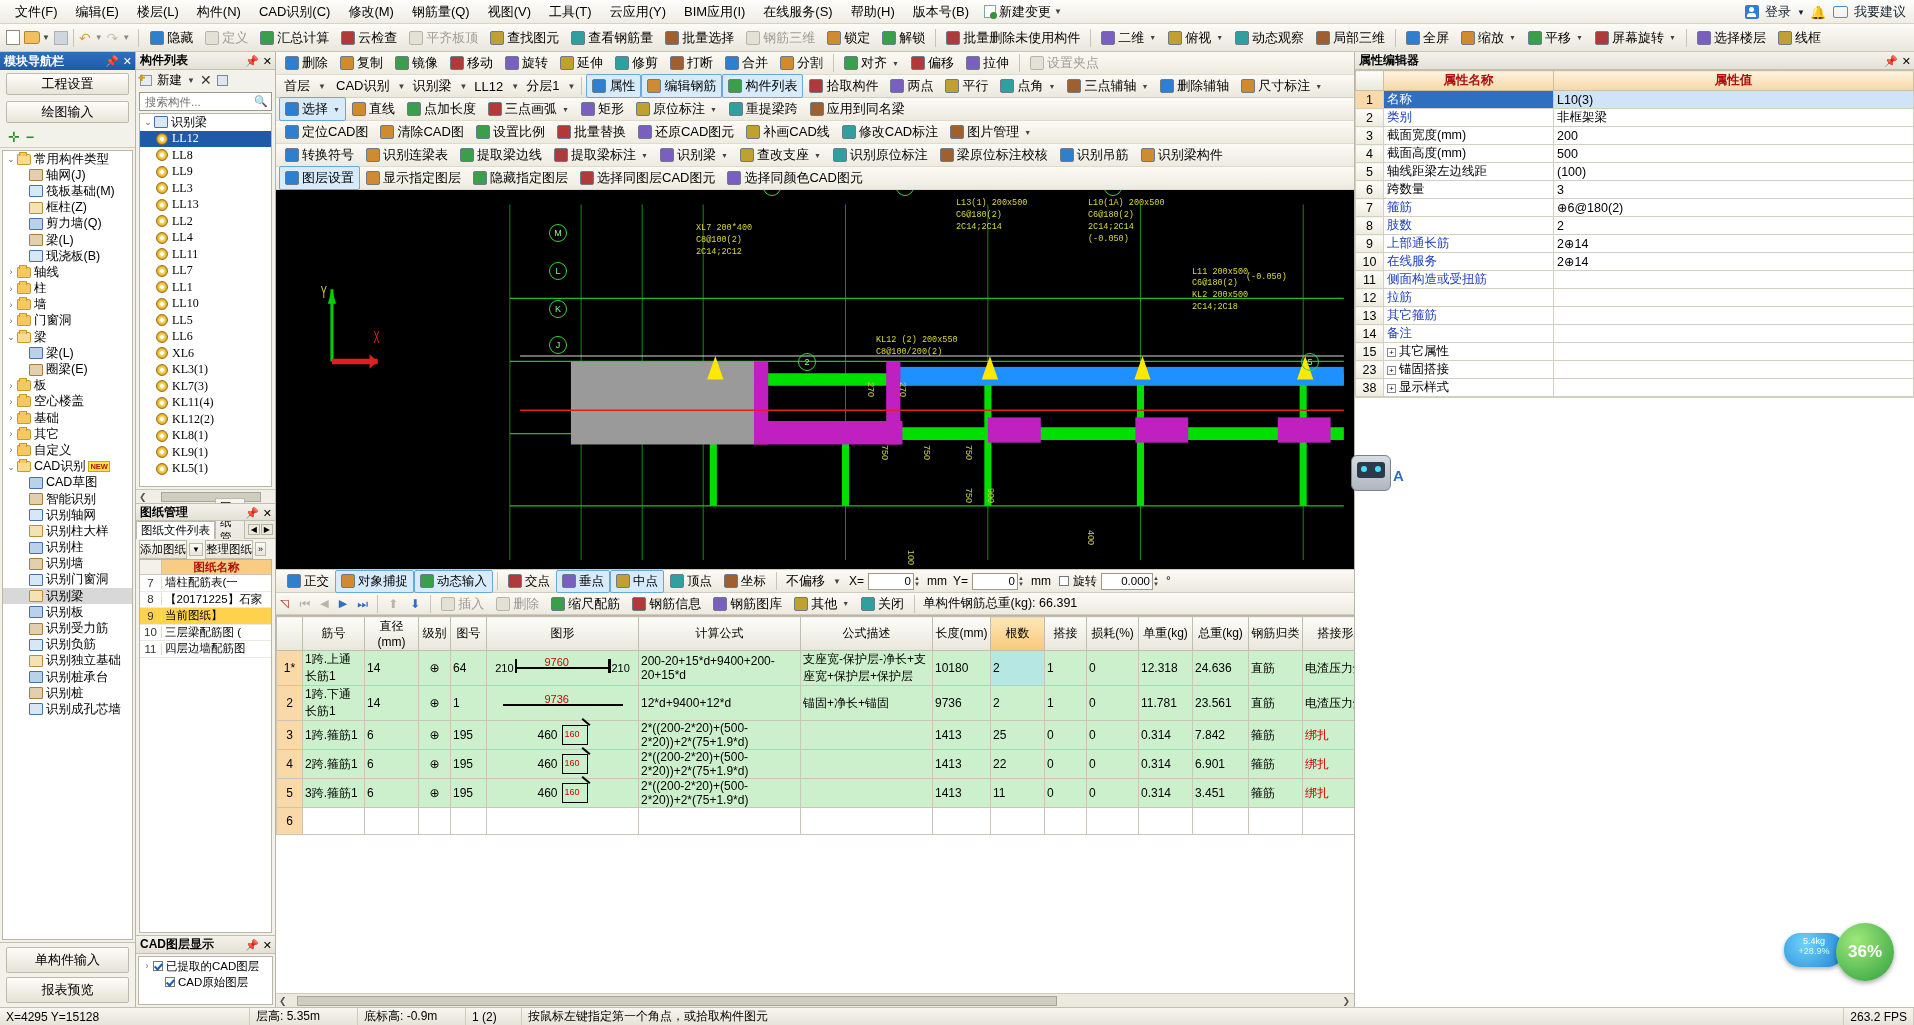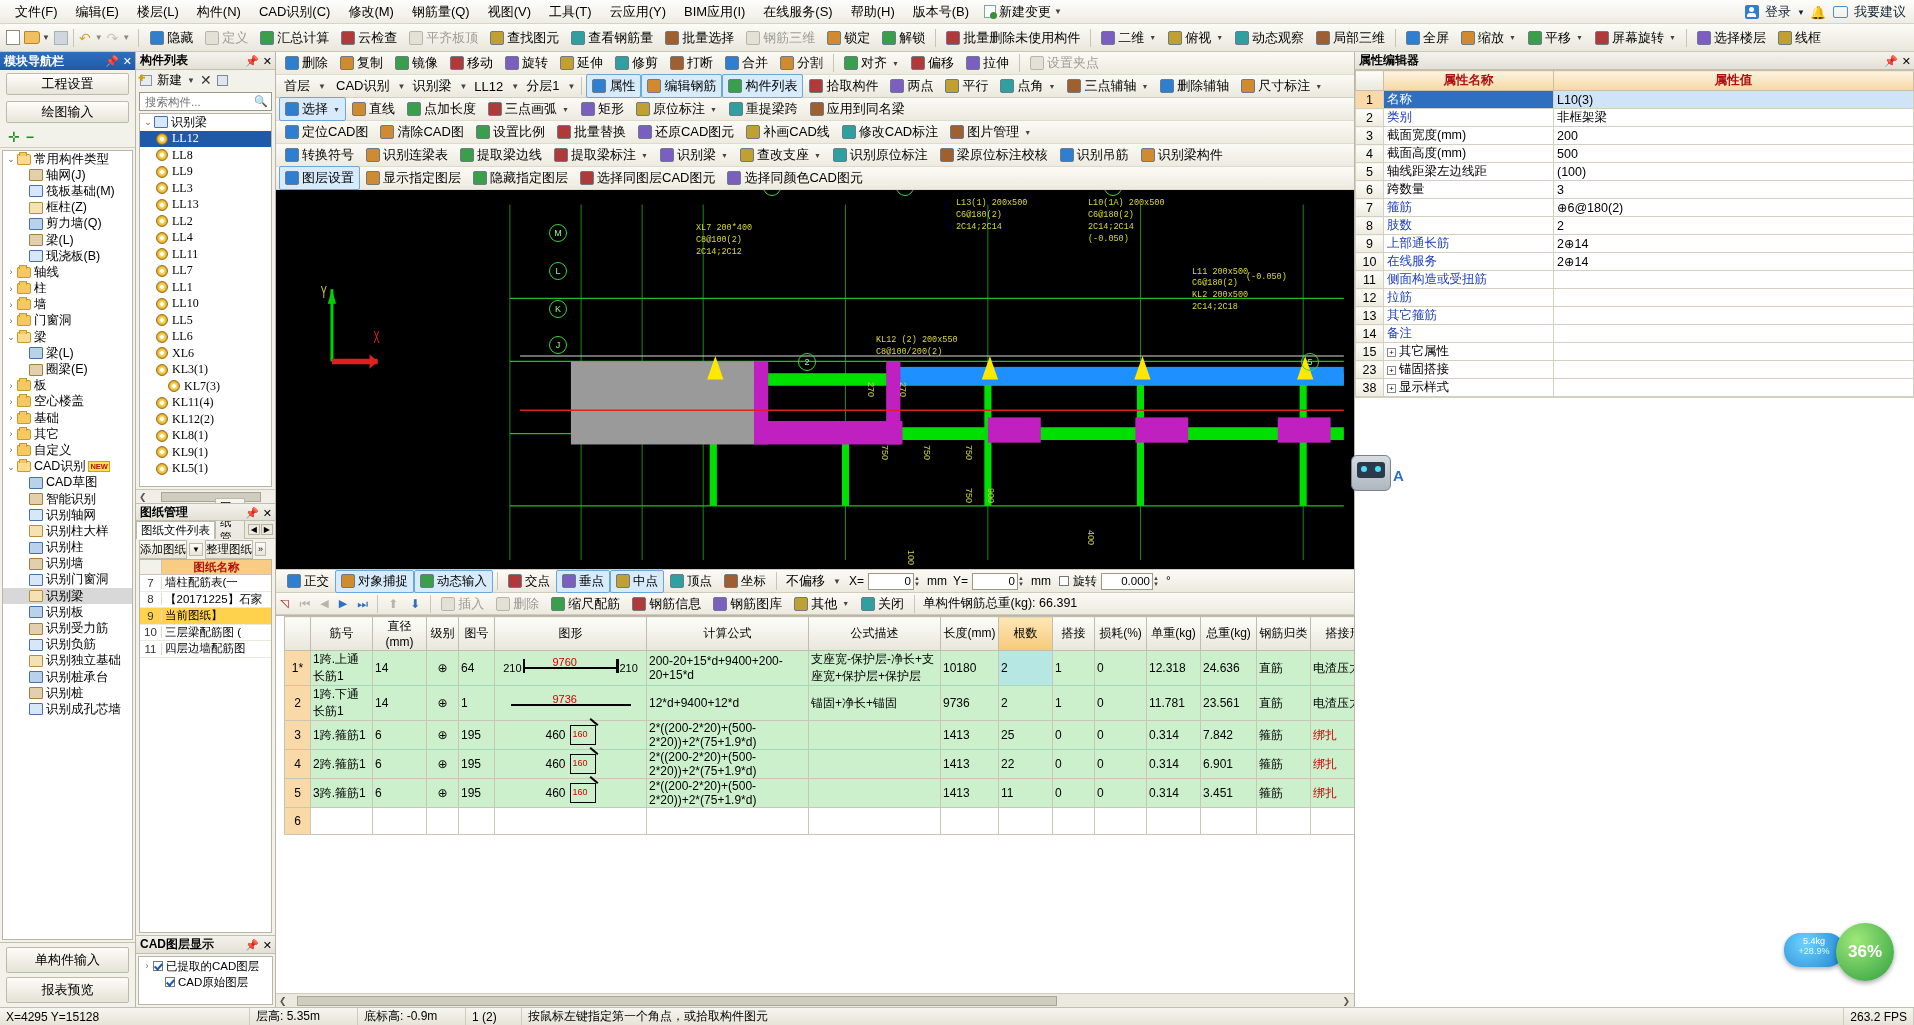--- a/index.html
+++ b/index.html
@@ -574,21 +574,21 @@
             <span>LL6</span>
           </div>
           <div class="tnode" style="padding-left: 16px;">
             <span class="gear"></span>
             <span>XL6</span>
           </div>
           <div class="tnode" style="padding-left: 16px;">
             <span class="gear"></span>
             <span>KL3(1)</span>
           </div>
-          <div class="tnode" style="padding-left: 16px; margin-left: 12px;">
+          <div class="tnode" style="padding-left: 16px;">
             <span class="gear"></span>
             <span>KL7(3)</span>
           </div>
           <div class="tnode" style="padding-left: 16px;">
             <span class="gear"></span>
             <span>KL11(4)</span>
           </div>
           <div class="tnode" style="padding-left: 16px;">
             <span class="gear"></span>
             <span>KL12(2)</span>
@@ -1185,21 +1185,21 @@
             <div class="tb">
               <span class="ic" style="width: 14px; height: 14px; display: inline-block; border-radius: 2px; border: 1px solid rgb(109, 122, 136); background: rgb(47, 159, 160);"></span>
               <span>关闭</span>
             </div>
           </div>
         <span class="sep"></span>
         <span style="font-size:12.5px;padding-left:4px;">单构件钢筋总重(kg): 66.391</span>
       </div>
 
       <div class="dataarea">
-        <div style="flex:1;overflow:hidden;padding-left:8px;">
+        <div style="flex:1;overflow:hidden;">
           <table class="rg">
             <colgroup>
               <col style="width:26px">
                 <col style="width:62px">
                 <col style="width:54px">
                 <col style="width:32px">
                 <col style="width:36px">
               <col style="width:152px">
                 <col style="width:162px">
                 <col style="width:132px">

